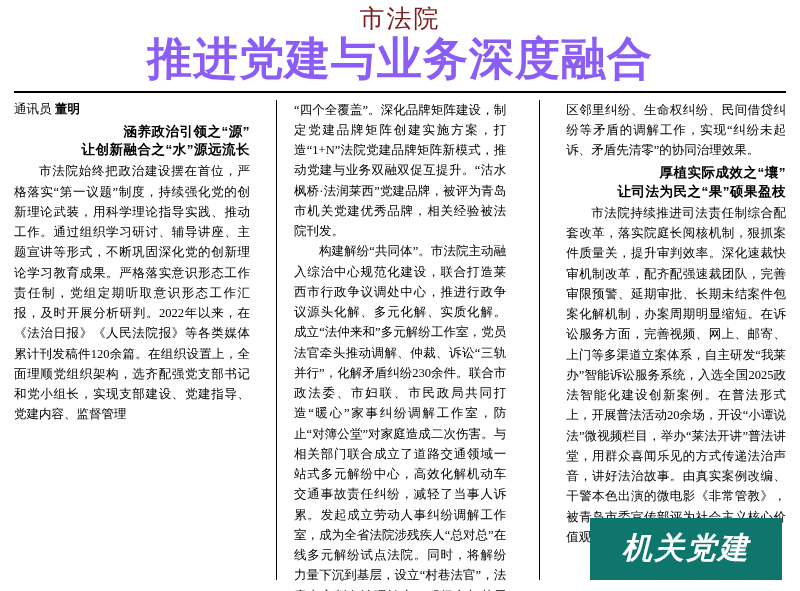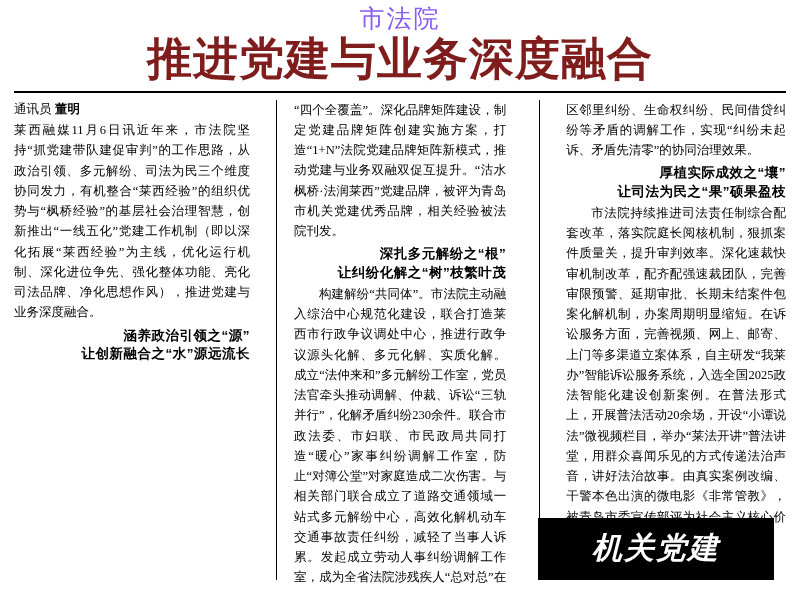--- a/index.html
+++ b/index.html
@@ -25,29 +25,29 @@
   .masthead {
     text-align: center;
     margin-bottom: 2px;
   }
   .kicker {
     font-family: "Liberation Serif", "DejaVu Serif", serif;
     font-size: 25px;
     font-weight: normal;
     letter-spacing: 2px;
     line-height: 1.05;
-    color: #8b5cf6;
+    color: #7f1d1d;
   }
   .headline {
     font-family: "Liberation Sans", "DejaVu Sans", sans-serif;
     font-size: 45px;
     font-weight: bold;
     letter-spacing: 1px;
     line-height: 1.12;
-    color: #7f1d1d;
+    color: #8b5cf6;
     margin-top: 2px;
   }
   .rule {
     border: none;
     border-top: 2px solid #000;
     margin: 6px 0 7px 0;
     height: 0;
   }
   .columns {
     display: flex;
@@ -84,25 +84,25 @@
     font-family: "Liberation Sans", "DejaVu Sans", sans-serif;
     font-weight: bold;
     font-size: 13.5px;
     line-height: 1.35;
     text-align: right;
     margin: 4px 0 2px 0;
     letter-spacing: 0.5px;
   }
   .logo-box {
     position: absolute;
-    right: 12px;
+    right: 4px;
     bottom: 0;
-    width: 236px;
+    width: 192px;
     height: 62px;
-    background: #000000;
+    background: #0f766e;
     display: flex;
     align-items: center;
     justify-content: center;
   }
   .logo-box .logo-text {
     color: #ffffff;
     font-family: "Liberation Sans", "DejaVu Sans", sans-serif;
     font-weight: bold;
     font-size: 30px;
     letter-spacing: 2px;
@@ -124,29 +124,27 @@
 
   <hr class="rule">
 
   <div class="columns">
 
     <div class="col c1">
       <div class="byline">
         <span>通讯员</span>
         <span class="name">董明</span>
       </div>
-      <p class="body noindent"><span class="src">莱西融媒11月6日讯</span><span>近年来，市法院坚持“抓党建带队建促审判”的工作思路，从政治引领、多元解纷、司法为民三个维度协同发力，有机整合“莱西经验”的组织优势与“枫桥经验”的基层社会治理智慧，创新推出“一线五化”党建工作机制（即以深化拓展“莱西经验”为主线，优化运行机制、深化进位争先、强化整体功能、亮化司法品牌、净化思想作风），推进党建与业务深度融合。</span></p>
       <div class="subhead" style="white-space: pre-line;">涵养政治引领之“源”
 让创新融合之“水”源远流长</div>
+      <p class="body">市法院始终把政治建设摆在首位，严格落实“第一议题”制度，持续强化党的创新理论武装，用科学理论指导实践、推动工作。通过组织学习研讨、辅导讲座、主题宣讲等形式，不断巩固深化党的创新理论学习教育成果。严格落实意识形态工作责任制，党组定期听取意识形态工作汇报，及时开展分析研判。2022年以来，在《法治日报》《人民法院报》等各类媒体累计刊发稿件120余篇。在组织设置上，全面理顺党组织架构，选齐配强党支部书记和党小组长，实现支部建设、党建指导、党建内容、监督管理</p>
     </div>
 
     <div class="col c2">
       <p class="body noindent">“四个全覆盖”。深化品牌矩阵建设，制定党建品牌矩阵创建实施方案，打造“1+N”法院党建品牌矩阵新模式，推动党建与业务双融双促互提升。“沽水枫桥·法润莱西”党建品牌，被评为青岛市机关党建优秀品牌，相关经验被法院刊发。</p>
-      <div class="subhead" style="white-space: pre-line;">深扎多元解纷之“根”
-让纠纷化解之“树”枝繁叶茂</div>
       <p class="body">构建解纷“共同体”。市法院主动融入综治中心规范化建设，联合打造莱西市行政争议调处中心，推进行政争议源头化解、多元化解、实质化解。成立“法仲来和”多元解纷工作室，党员法官牵头推动调解、仲裁、诉讼“三轨并行”，化解矛盾纠纷230余件。联合市政法委、市妇联、市民政局共同打造“暖心”家事纠纷调解工作室，防止“对簿公堂”对家庭造成二次伤害。与相关部门联合成立了道路交通领域一站式多元解纷中心，高效化解机动车交通事故责任纠纷，减轻了当事人诉累。发起成立劳动人事纠纷调解工作室，成为全省法院涉残疾人“总对总”在线多元解纷试点法院。同时，将解纷力量下沉到基层，设立“村巷法官”，法庭由审判向治理转变。积极参与基层社会治理，先行介入辖</p>
     </div>
 
     <div class="col c3">
       <p class="body noindent">区邻里纠纷、生命权纠纷、民间借贷纠纷等矛盾的调解工作，实现“纠纷未起诉、矛盾先清零”的协同治理效果。</p>
       <div class="subhead" style="white-space: pre-line;">厚植实际成效之“壤”
 让司法为民之“果”硕果盈枝</div>
       <p class="body tail">市法院持续推进司法责任制综合配套改革，落实院庭长阅核机制，狠抓案件质量关，提升审判效率。深化速裁快审机制改革，配齐配强速裁团队，完善审限预警、延期审批、长期未结案件包案化解机制，办案周期明显缩短。在诉讼服务方面，完善视频、网上、邮寄、上门等多渠道立案体系，自主研发“我莱办”智能诉讼服务系统，入选全国2025政法智能化建设创新案例。在普法形式上，开展普法活动20余场，开设“小谭说法”微视频栏目，举办“莱法开讲”普法讲堂，用群众喜闻乐见的方式传递法治声音，讲好法治故事。由真实案例改编、干警本色出演的微电影《非常管教》，被青岛市委宣传部评为社会主义核心价值观微电影一等奖。</p>
       <div class="logo-box">
         <span class="logo-text">机关党建</span>

